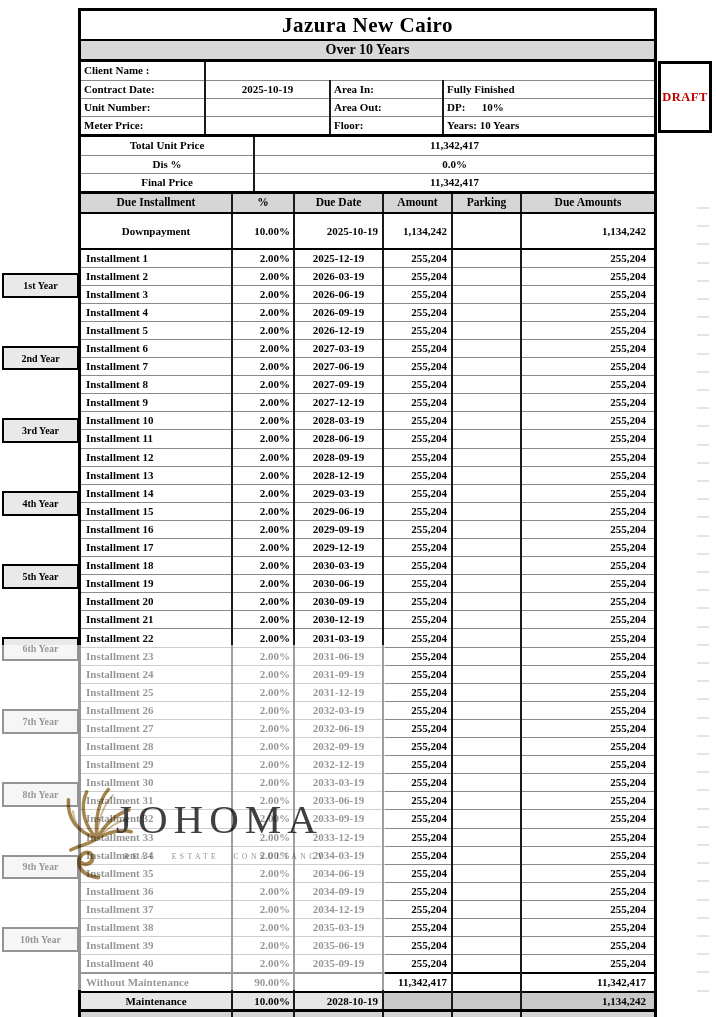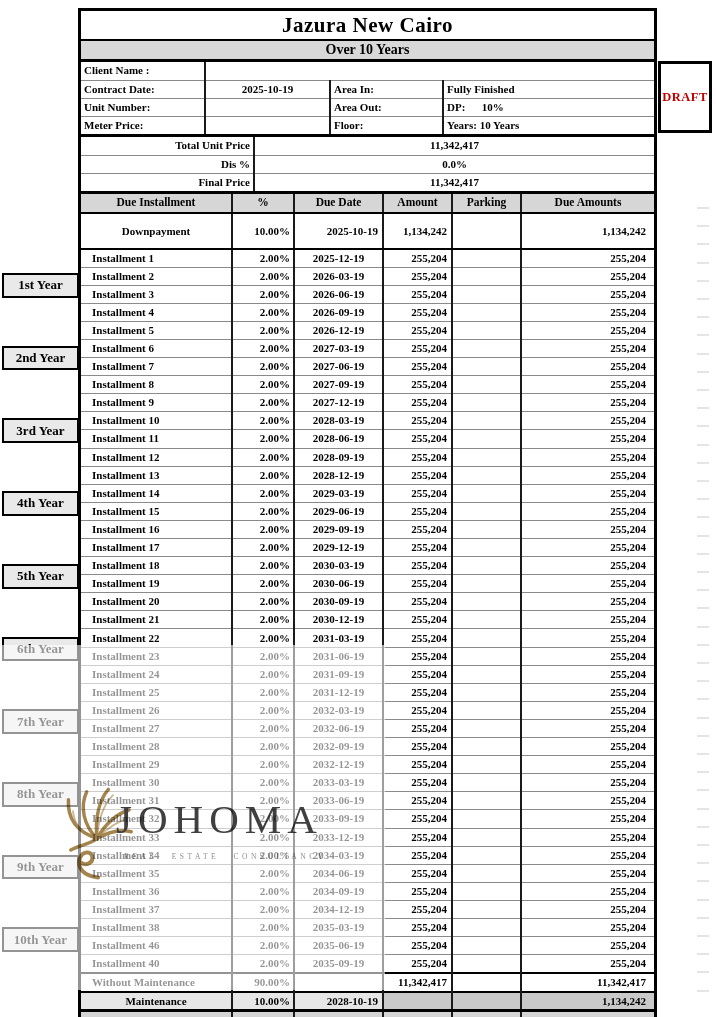--- a/index.html
+++ b/index.html
@@ -29,30 +29,30 @@
   td:last-child,th:last-child{border-right:none;}
   tr:first-child td,tr:first-child th{border-top:none;}
   tr:last-child td{border-bottom:none;}
   
   .client-tbl tr{height:18px;}
   .cl-l{text-align:left;}
   .cl-vc{text-align:center;}
   .keep-sp{white-space:pre;}
   
   .summary-tbl tr{height:18px;}
-  .sum-label{text-align:right;}
+  .sum-label{text-align:center;}
   .sum-value{text-align:center;}
   
   .sched-tbl{height:821px;}
   .sched-tbl thead tr{height:19px;}
   .sched-tbl thead th{background:#d6d6d6;text-align:center;border-bottom:2px solid #000;font-size:11.5px;}
   .dp-row{height:36px;}
   .dp-row td{border-bottom:2px solid #000;}
   .inst-row{height:18.1px;}
-  .c-name{text-align:left;padding-left:11px;}
+  .c-name{text-align:left;padding-left:5px;}
   .c-center{text-align:center;}
   .c-pct{text-align:right;}
   .c-date{text-align:center;}
   .c-date-r{text-align:right;padding-right:4px;}
   .c-amt{text-align:right;padding-right:4px;}
   .c-due{text-align:right;padding-right:8px;}
   .wm-row{height:19px;}
   .wm-row td{border-top:2px solid #000;}
   .maint-row{height:19px;}
   .maint-row td{background:#e6e6e6;}
@@ -60,21 +60,21 @@
   .maint-row td{border-top:2px solid #000;}
   .parking-row{height:21px;}
   .parking-row td{background:#d4d4d4;border-top:3px solid #000;font-size:12px;}
   
   .year-col{
     position:absolute;left:2px;top:227px;width:77px;height:725px;
     display:flex;flex-direction:column;gap:2px;box-sizing:border-box;
   }
   .year-box{
     flex:1;border:2px solid #000;background:#e9e9e9;box-sizing:border-box;
-    display:flex;align-items:center;justify-content:center;font-size:13px;margin-top:46px;
+    display:flex;align-items:center;justify-content:center;font-size:10px;margin-top:46px;
   }
   
   .draft-box{
     position:absolute;left:658px;top:61px;width:54px;height:72px;box-sizing:border-box;
     border:3px solid #000;display:flex;align-items:center;justify-content:center;
     color:#c00000;font-size:12.5px;letter-spacing:.5px;background:#fff;
   }
   
   .fade-overlay{
     position:absolute;left:0;top:645px;width:385px;height:345px;
@@ -515,21 +515,21 @@
           </tr>
             <tr class="inst-row">
             <td class="c-name">Installment 38</td>
             <td class="c-pct">2.00%</td>
             <td class="c-date">2035-03-19</td>
             <td class="c-amt">255,204</td>
             <td></td>
             <td class="c-due">255,204</td>
           </tr>
             <tr class="inst-row">
-            <td class="c-name">Installment 46</td>
+            <td class="c-name">Installment 39</td>
             <td class="c-pct">2.00%</td>
             <td class="c-date">2035-06-19</td>
             <td class="c-amt">255,204</td>
             <td></td>
             <td class="c-due">255,204</td>
           </tr>
             <tr class="inst-row">
             <td class="c-name">Installment 40</td>
             <td class="c-pct">2.00%</td>
             <td class="c-date">2035-09-19</td>

